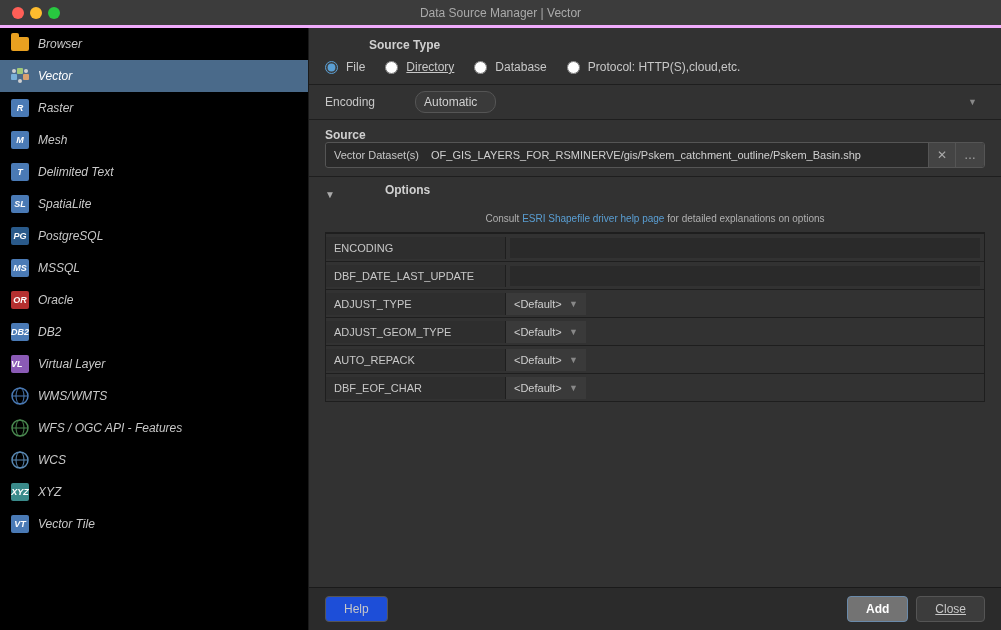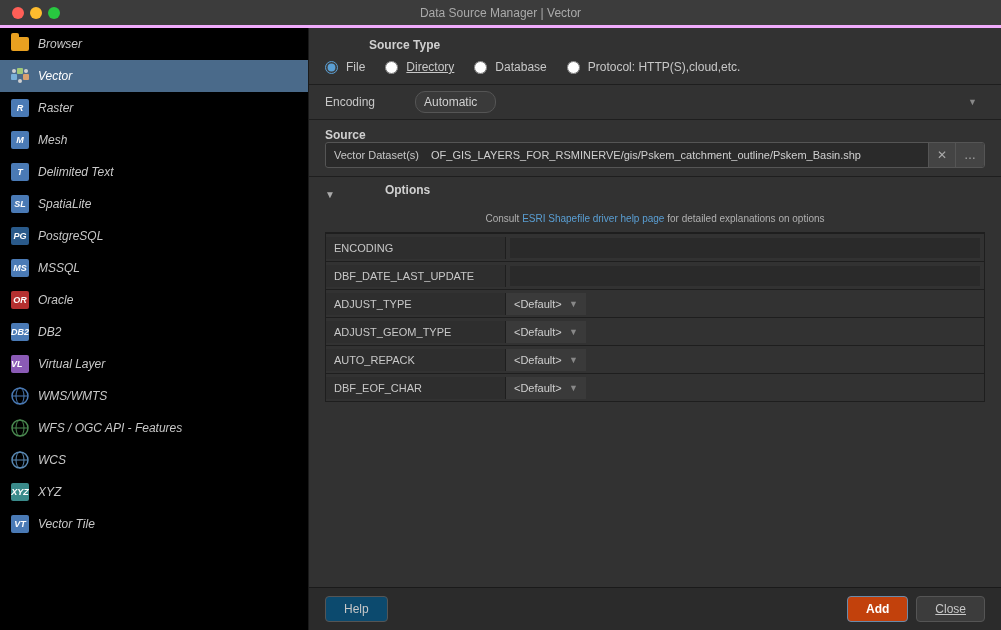--- a/index.html
+++ b/index.html
@@ -312,25 +312,25 @@
       border-top: 1px solid #1a1a1a;
     }
     .btn {
       padding: 5px 18px;
       border-radius: 4px;
       font-size: 12px;
       cursor: pointer;
       border: 1px solid #555;
     }
     .btn-help {
-      background: #0c4a6e;
+      background: #1d4ed8;
       color: #c8c8c8;
     }
     .btn-add {
-      background: #c2410c;
+      background: #737373;
       color: #fff;
       border-color: #6a8aaa;
       font-weight: bold;
     }
     .btn-close {
       background: #3c3c3c;
       color: #c8c8c8;
       text-decoration: underline;
     }
     .btn-group {

